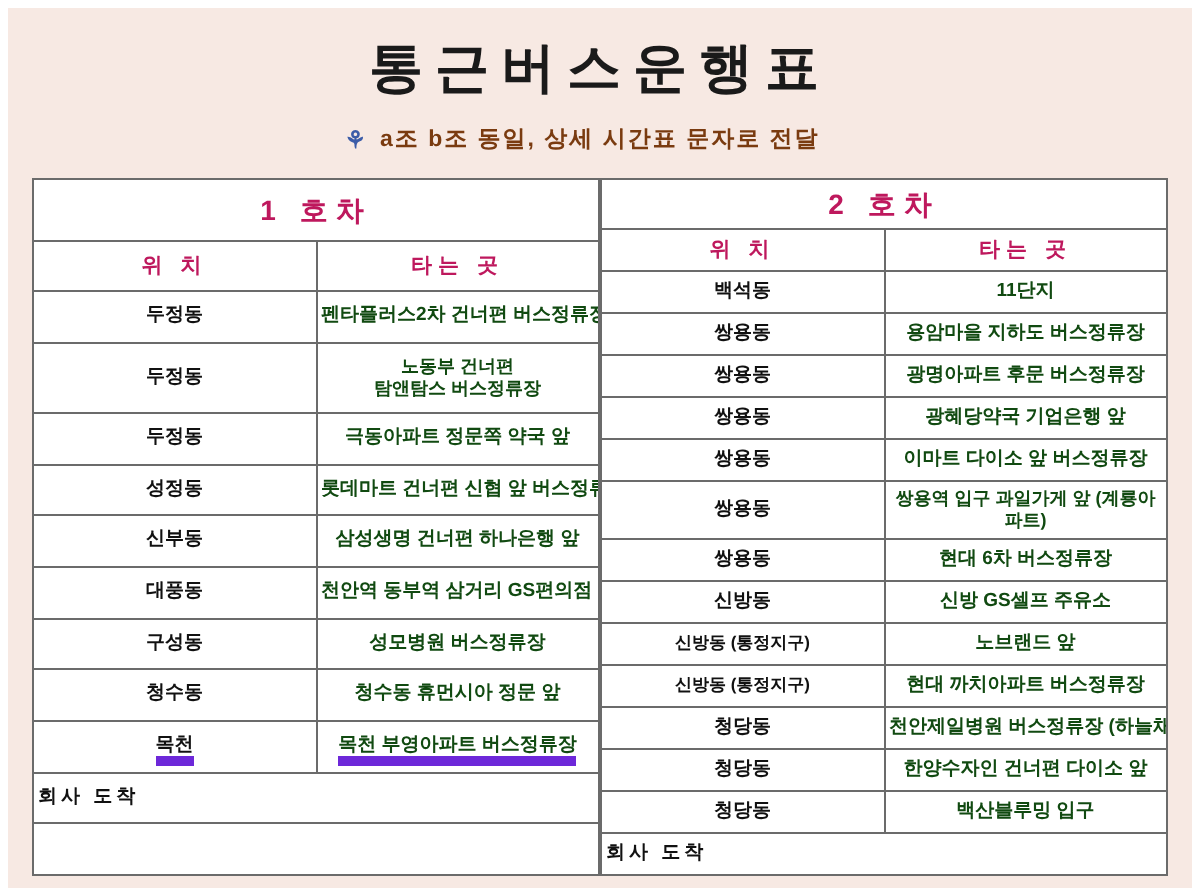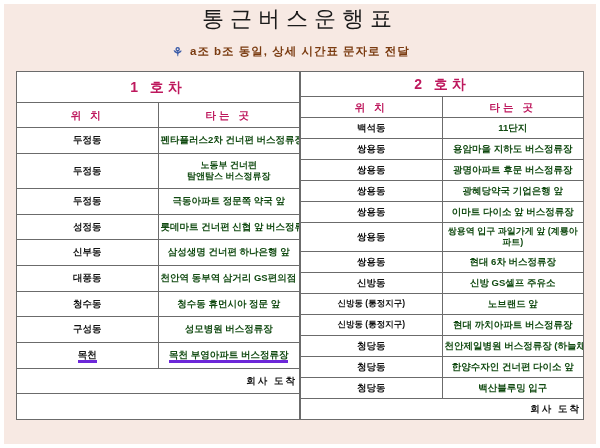--- a/index.html
+++ b/index.html
@@ -16,25 +16,25 @@
   .page {
     position: relative;
     width: 600px;
     height: 448px;
     box-sizing: border-box;
     background: #f7e9e3;
     border: 4px solid #ffffff;
   }
   .title {
     text-align: center;
-    font-size: 22px;
-    font-weight: normal;
+    font-size: 27px;
+    font-weight: bold;
     color: #1a1a1a;
     letter-spacing: 6px;
-    margin-top: 0;
+    margin-top: 12px;
     font-family: "Liberation Serif", serif;
   }
   .note {
     display: flex;
     align-items: center;
     justify-content: center;
     gap: 6px;
     margin-top: 10px;
     margin-right: 18px;
     color: #7a3b10;
@@ -85,31 +85,31 @@
   td.loc {
     width: 72px;
     color: #111111;
   }
   td.dest {
     width: 214px;
     color: #114a11;
     text-align: center;
   }
   td.loc-under span, td.dest-under span {
-    border-bottom: 3px solid #6d28d9;
+    border-bottom: 5px solid #6d28d9;
     padding-bottom: 0px;
   }
   td.twoline {
     font-size: 9px;
     white-space: normal;
     line-height: 1.25;
     height: 28px;
   }
   td.arrive {
-    text-align: right;
+    text-align: left;
     color: #111111;
     letter-spacing: 2px;
   }
   td.empty {
     height: 20px;
   }
 </style>
 </head>
 <body>
 
@@ -151,26 +151,26 @@
       </tr>
       <tr>
         <td class="loc">신부동</td>
         <td class="dest">삼성생명 건너편 하나은행 앞</td>
       </tr>
       <tr>
         <td class="loc">대풍동</td>
         <td class="dest">천안역 동부역 삼거리 GS편의점 앞</td>
       </tr>
       <tr>
+        <td class="loc">구성동</td>
+        <td class="dest">성모병원 버스정류장</td>
+      </tr>
+      <tr>
         <td class="loc">청수동</td>
         <td class="dest">청수동 휴먼시아 정문 앞</td>
-      </tr>
-      <tr>
-        <td class="loc">구성동</td>
-        <td class="dest">성모병원 버스정류장</td>
       </tr>
       <tr>
         <td class="loc loc-under"><span>목천</span></td>
         <td class="dest dest-under"><span>목천 부영아파트 버스정류장</span></td>
       </tr>
       <tr>
         <td class="arrive" colspan="2">회사 도착</td>
       </tr>
       <tr>
         <td class="empty" colspan="2"></td>

